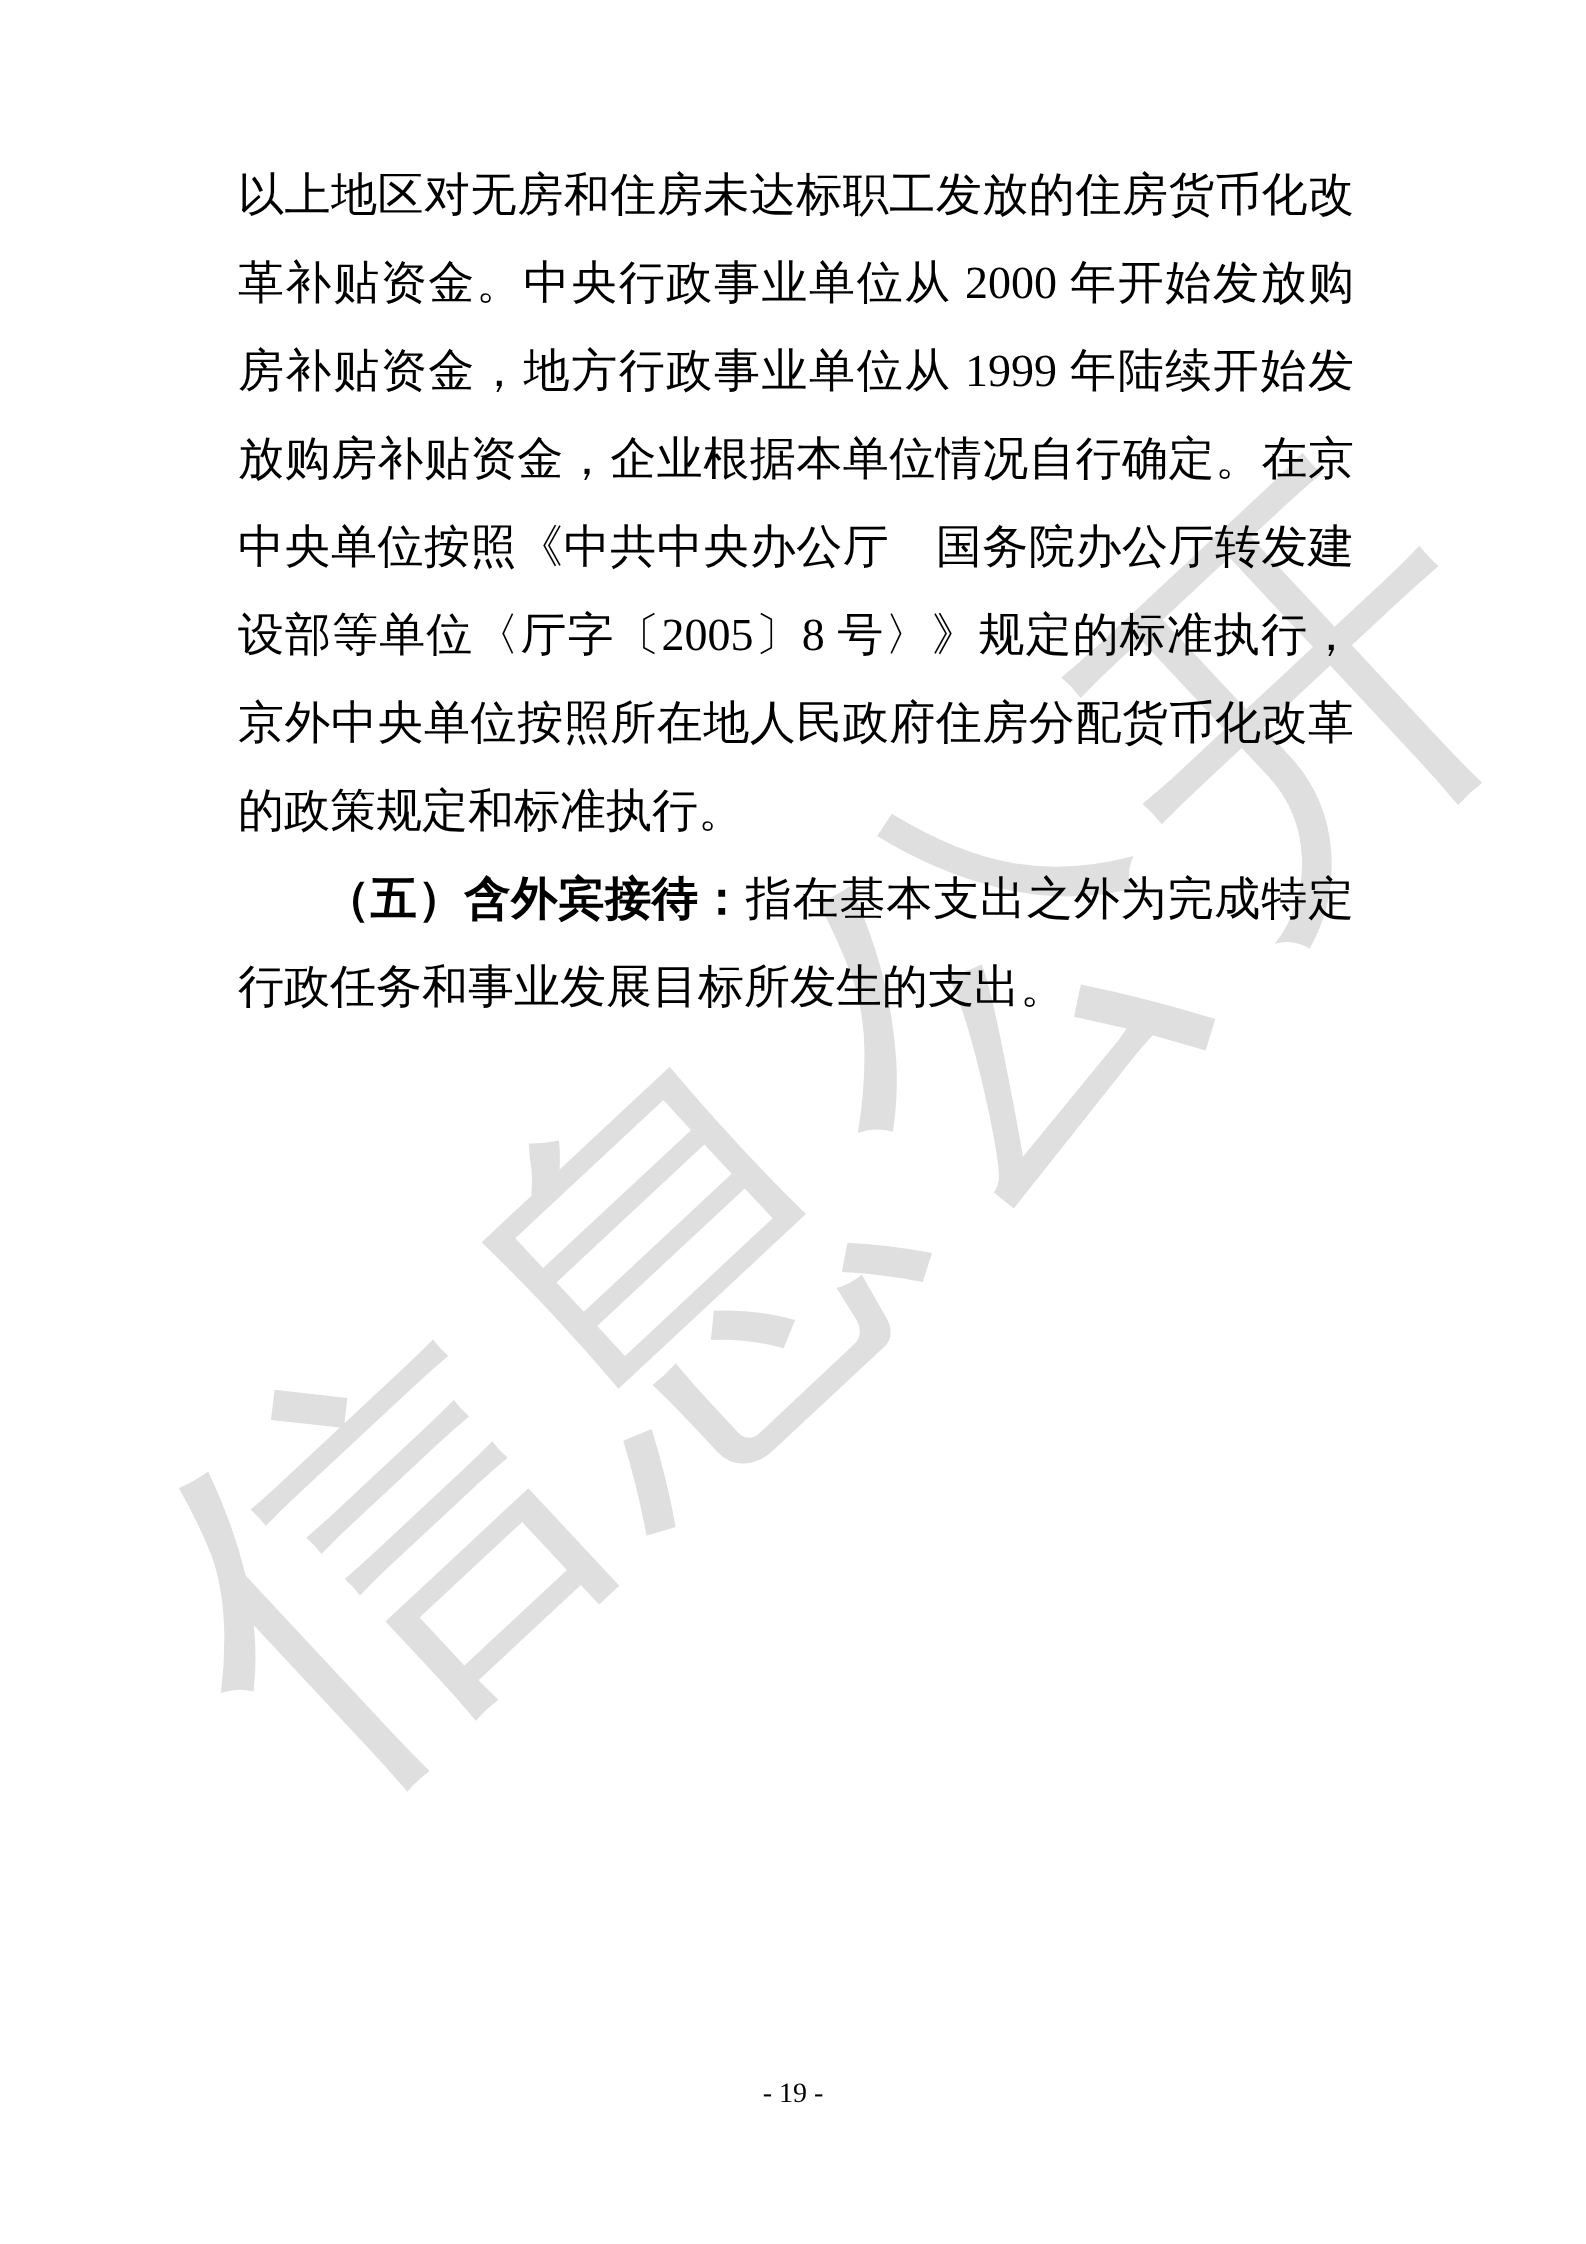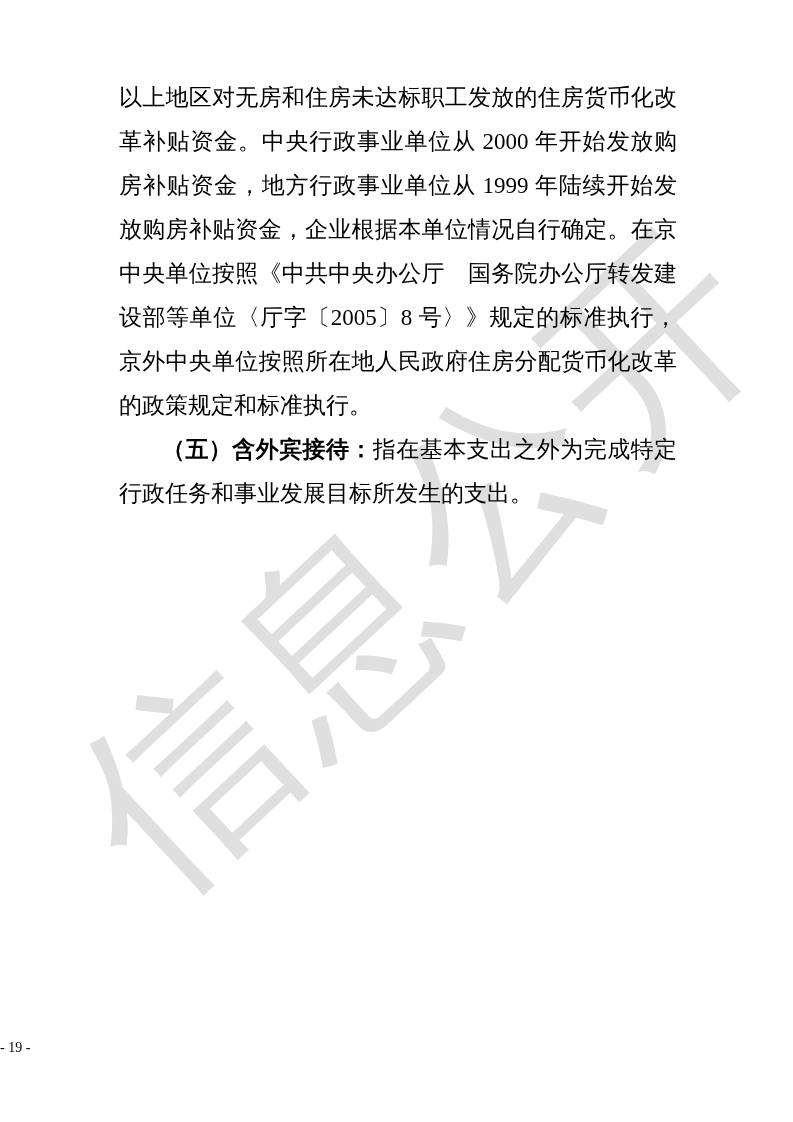--- a/index.html
+++ b/index.html
@@ -37,21 +37,21 @@
   }
   .content p { margin: 0; padding: 0; }
   .indent { text-indent: 43px; }
   .lead { font-weight: bold; }
   .heading { font-weight: bold; text-align: left; }
   .footer {
     position: absolute;
     top: 1040px;
     left: 0;
     width: 100%;
-    text-align: left;
+    text-align: center;
     font-size: 14px;
     line-height: 16px;
     z-index: 1;
   }
 </style>
 </head>
 <body>
 
 <div class="page">
 

